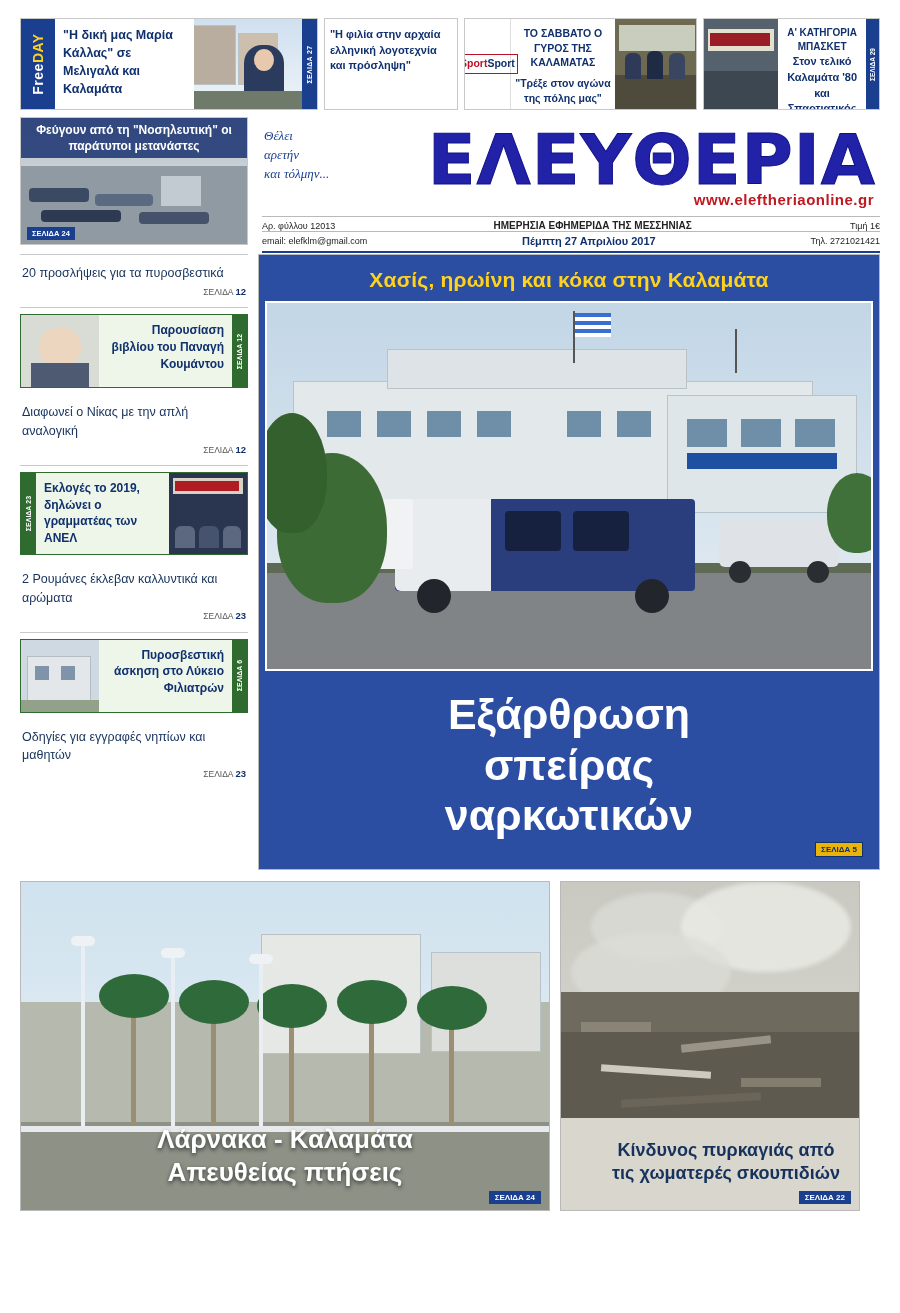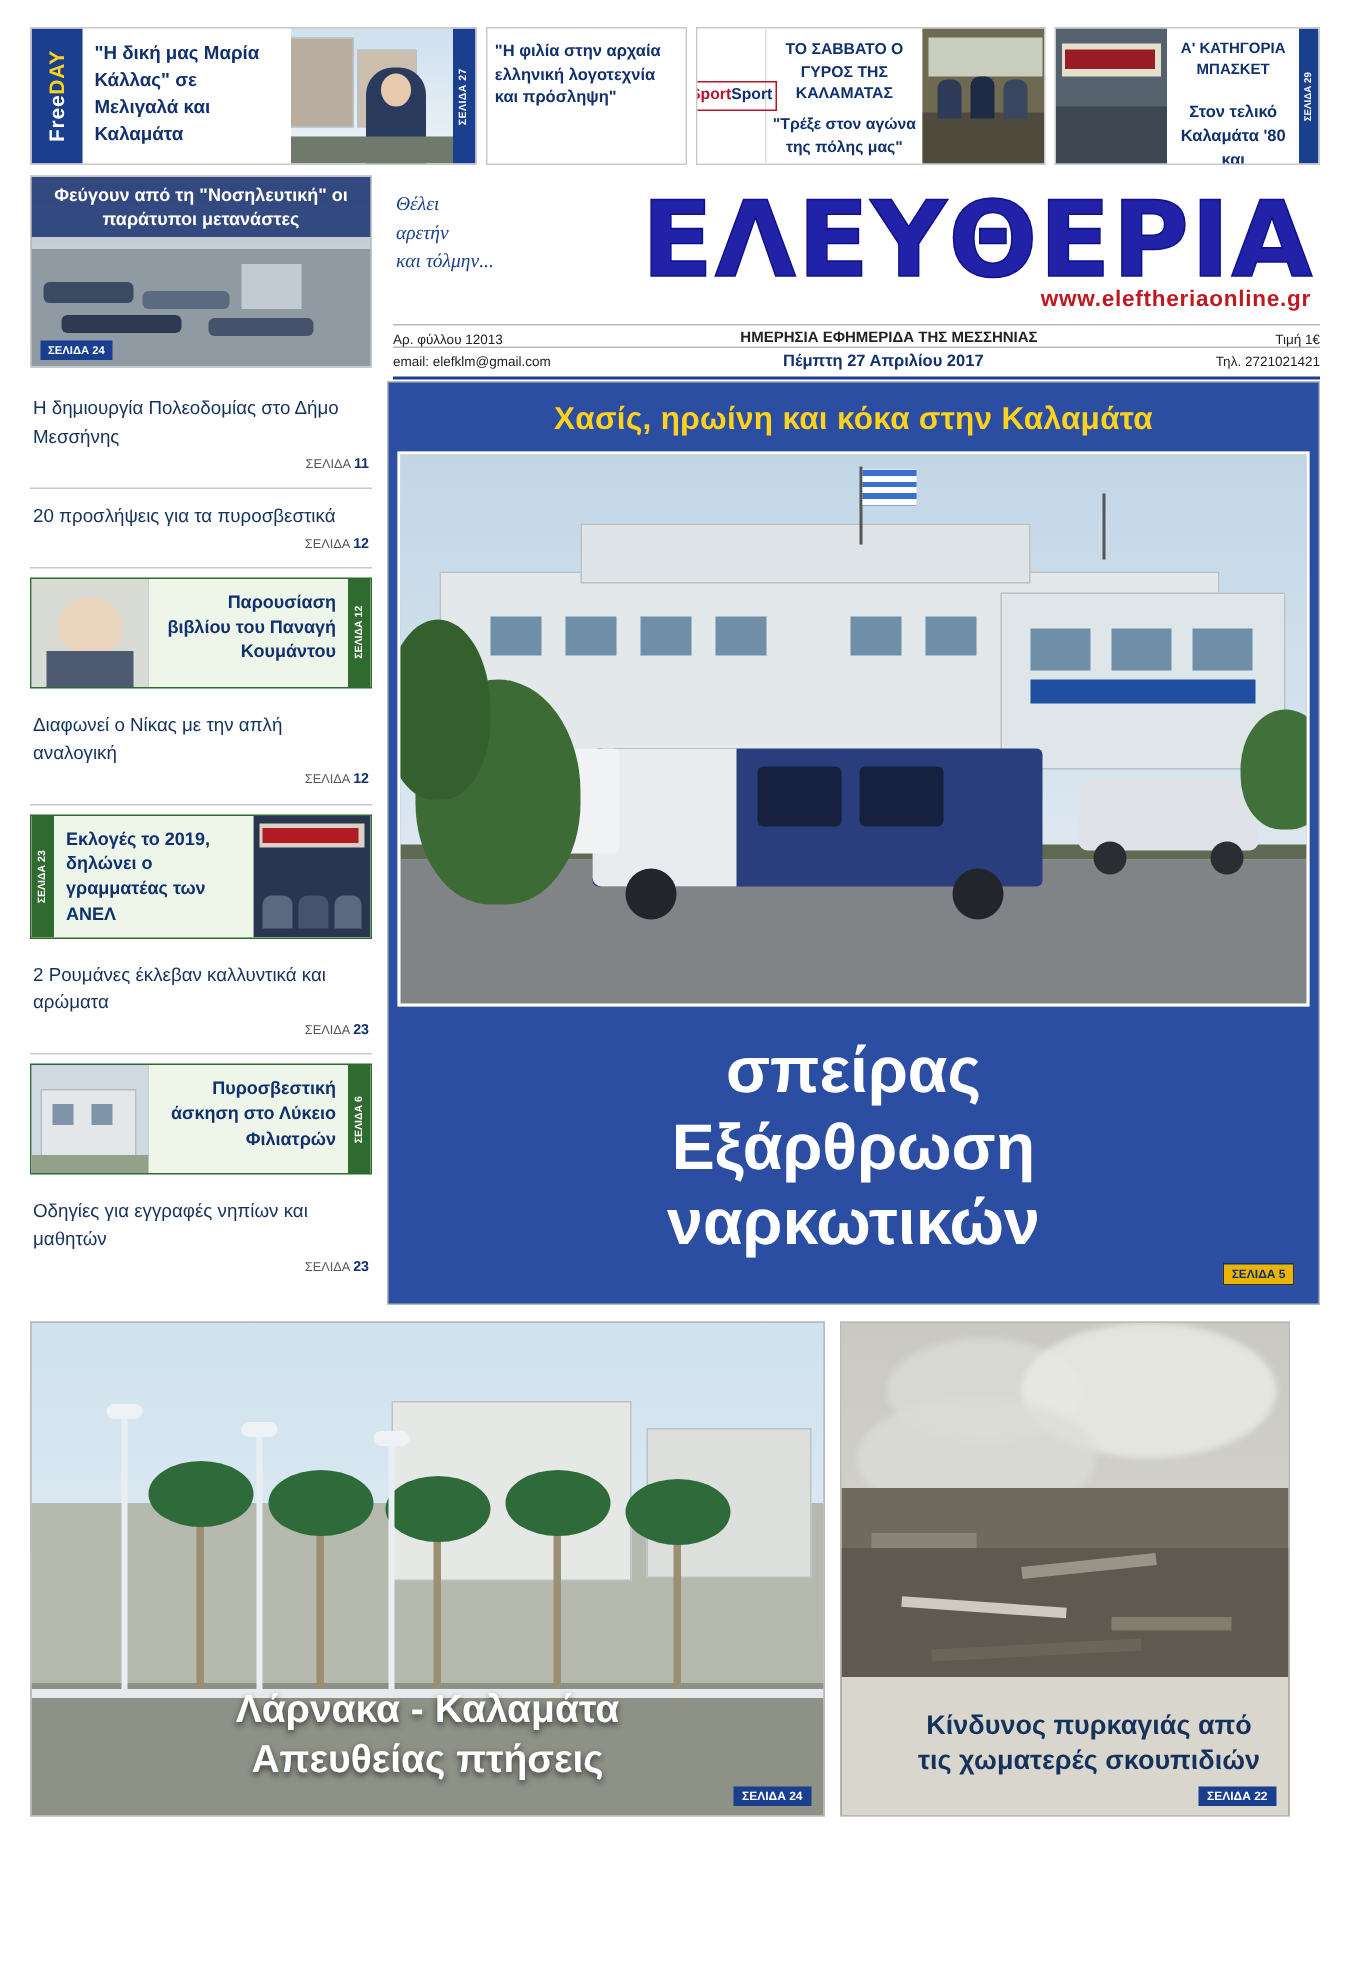--- a/index.html
+++ b/index.html
@@ -214,21 +214,21 @@
     </div>
 
     <div class="ts-box ts-d">
       <div class="ts-d-img">
         <div style="position:absolute;inset:0;background:#55626e"></div>
         <div style="position:absolute;left:4px;top:10px;width:66px;height:22px;background:#e4e0cf"></div>
         <div style="position:absolute;left:6px;top:14px;width:60px;height:13px;background:#9a1c24"></div>
         <div style="position:absolute;left:0;bottom:0;right:0;height:38px;background:#3d4752"></div>
       </div>
       <div class="ts-d-text">
-        <div style="font-size:10px;margin-bottom:14px;">Α' ΚΑΤΗΓΟΡΙΑ ΜΠΑΣΚΕΤ</div>
+        <div style="font-size:10px;margin-bottom:0;">Α' ΚΑΤΗΓΟΡΙΑ ΜΠΑΣΚΕΤ</div>
         <div>Στον τελικό Καλαμάτα '80 και Σπαρτιατικός</div>
       </div>
       <div class="ts-d-tab">
           <span>ΣΕΛΙΔΑ 29</span>
         </div>
     </div>
   </div>
 
   <div class="masthead">
     <div class="mh-left">
@@ -262,26 +262,20 @@
         <span class="date">Πέμπτη 27 Απριλίου 2017</span>
         <span>Τηλ. 2721021421</span>
       </div>
     </div>
   </div>
 
   <div class="body">
 
     <div class="col-left">
 
-      <div class="teaser">
-        <div>Η δημιουργία Πολεοδομίας στο Δήμο Μεσσήνης</div>
-        <div class="pgline pg">
-          <span>ΣΕΛΙΔΑ</span> <b>11</b>
-        </div>
-      </div>
       <div class="hr"></div>
 
 
       <div class="teaser">
         <div>20 προσλήψεις για τα πυροσβεστικά</div>
         <div class="pgline pg">
           <span>ΣΕΛΙΔΑ</span> <b>12</b>
         </div>
       </div>
       <div class="hr"></div>
@@ -392,22 +386,22 @@
           <div style="position:absolute;left:462px;top:258px;width:22px;height:22px;background:#2a2d31;border-radius:50%"></div>
           <div style="position:absolute;left:540px;top:258px;width:22px;height:22px;background:#2a2d31;border-radius:50%"></div>
           <div style="position:absolute;left:86px;top:196px;width:60px;height:70px;background:#f0f2f4;border-radius:4px"></div>
 
           <div class="tree" style="left:10px;top:150px;width:110px;height:150px;background:#3d6b35"></div>
           <div class="tree" style="left:-10px;top:110px;width:70px;height:120px;background:#33602d"></div>
           <div class="tree" style="left:560px;top:170px;width:60px;height:80px;background:#40713a"></div>
         </div>
 
         <div class="lead-head">
+          <div>Εξάρθρωση</div>
           <div>σπείρας</div>
-          <div>Εξάρθρωση</div>
           <div>ναρκωτικών</div>
         </div>
         <div style="position:relative;height:0;">
           <div class="pg" style="bottom:6px;">ΣΕΛΙΔΑ 5</div>
         </div>
       </div>
     </div>
   </div>
 
   <div class="bottom">

